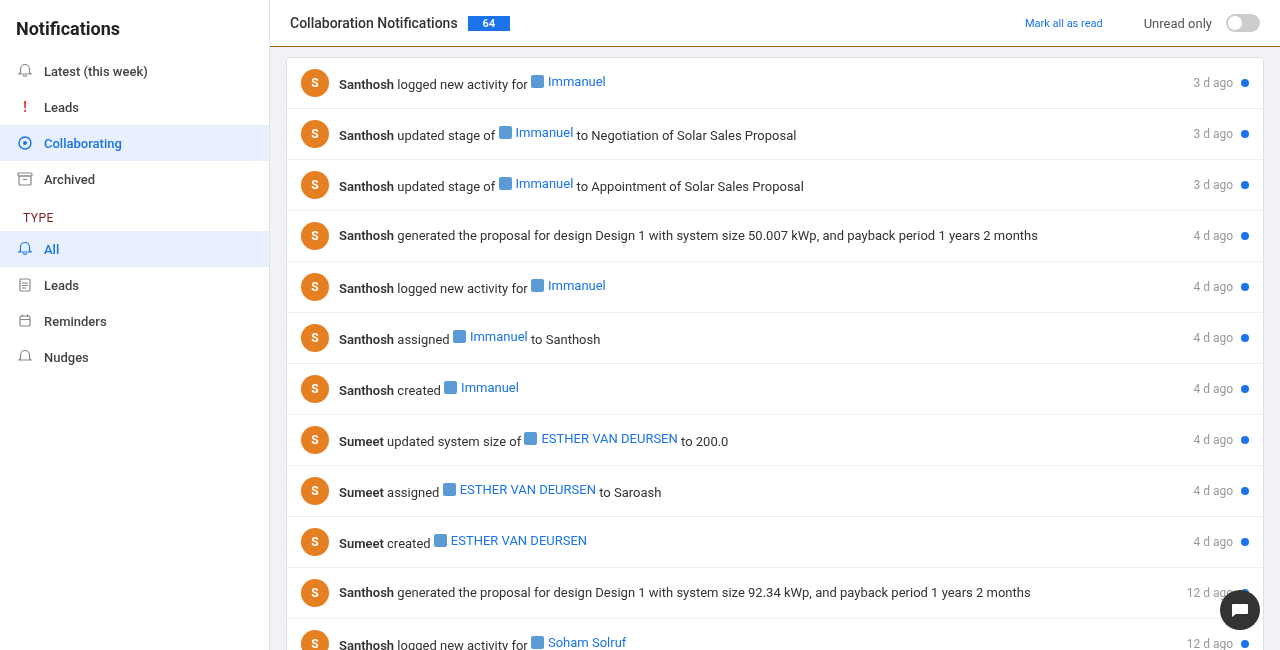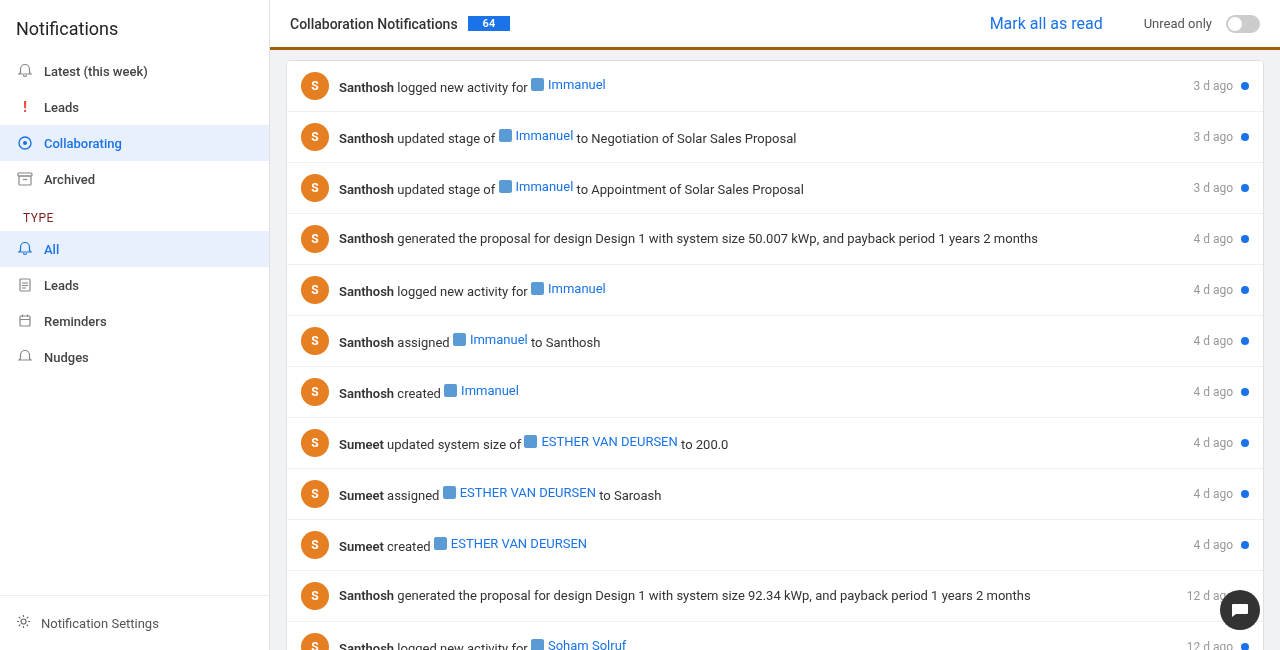--- a/index.html
+++ b/index.html
@@ -21,21 +21,21 @@
       min-width: 270px;
       background: #fff;
       border-right: 1px solid #e0e0e0;
       display: flex;
       flex-direction: column;
       padding: 0;
     }
     .page-title {
       padding: 18px 16px 14px 16px;
       font-size: 18px;
-      font-weight: 400;
+      font-weight: 700;
       color: #222;
     }
     .sidebar-nav {
       flex: 1;
       overflow-y: auto;
     }
     .sidebar-item {
       display: flex;
       align-items: center;
       gap: 10px;
@@ -91,21 +91,21 @@
       flex-direction: column;
       overflow: hidden;
       background: #f0f2f5;
     }
     .main-header {
       background: #fff;
       padding: 14px 20px;
       display: flex;
       align-items: center;
       justify-content: space-between;
-      border-bottom: 3px solid #a16207;
+      border-bottom: 1px solid #a16207;
     }
     .main-header-left {
       display: flex;
       align-items: center;
       gap: 10px;
     }
     .main-header-title {
       font-size: 14px;
       font-weight: 500;
       color: #333;
@@ -117,21 +117,21 @@
       padding: 1px 15px;
       font-size: 11px;
       font-weight: 600;
     }
     .main-header-right {
       display: flex;
       align-items: center;
       gap: 14px;
     }
     .mark-all-read {
-      font-size: 16px;
+      font-size: 11px;
       color: #1a73e8;
       cursor: pointer;
       text-decoration: none;
     }
     .unread-label {
       font-size: 13px;
       color: #555;
       margin-left: 27px;
     }
     .toggle-switch {
@@ -330,31 +330,20 @@
       <div class="sidebar-item">
         <span class="item-icon">
           <svg width="16" height="16" viewBox="0 0 16 16" fill="none">
             <path d="M8 1.5C5.5 1.5 3.5 3.5 3.5 6v3.5L2 11h12l-1.5-1.5V6C12.5 3.5 10.5 1.5 8 1.5z" stroke="#888" stroke-width="1.2" fill="none"></path>
           </svg>
         </span>
         <span class="item-label">Nudges</span>
       </div>
     </div>
 
-    <div class="sidebar-bottom">
-      <div class="settings-item">
-        <span>
-          <svg width="15" height="15" viewBox="0 0 15 15" fill="none">
-            <circle cx="7.5" cy="7.5" r="2.5" stroke="#666" stroke-width="1.2"></circle>
-            <path d="M7.5 1v2M7.5 12v2M1 7.5h2M12 7.5h2M2.9 2.9l1.4 1.4M10.7 10.7l1.4 1.4M2.9 12.1l1.4-1.4M10.7 4.3l1.4-1.4" stroke="#666" stroke-width="1.2"></path>
-          </svg>
-        </span>
-        <span style="font-size:13px;color:#555;">Notification Settings</span>
-      </div>
-    </div>
   </div>
 
   <div class="main">
     <div class="main-header">
       <div class="main-header-left">
         <span class="main-header-title">Collaboration Notifications</span>
         <span class="badge">64</span>
       </div>
       <div class="main-header-right">
         <a class="mark-all-read">Mark all as read</a>

